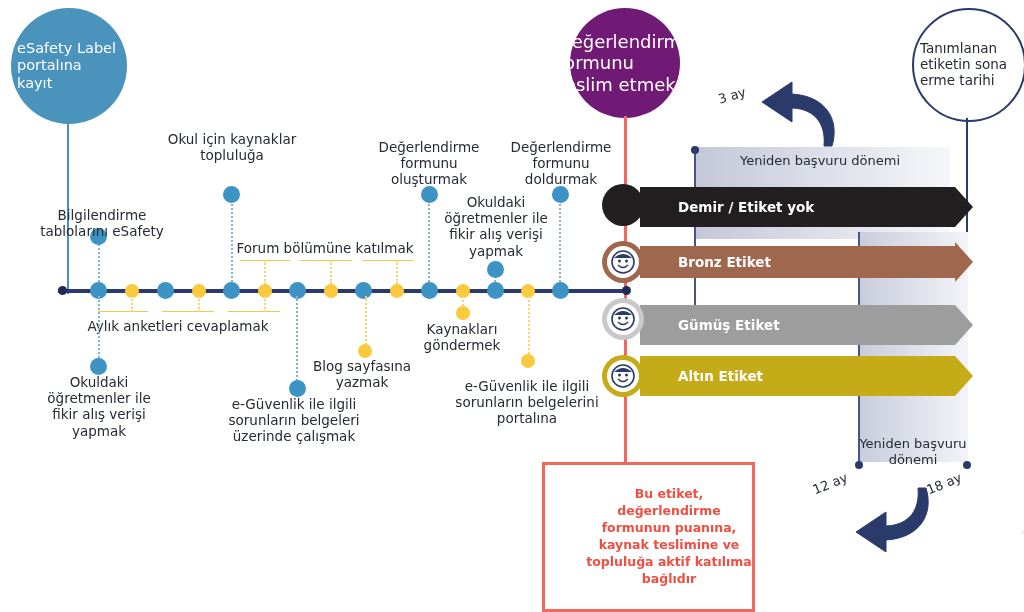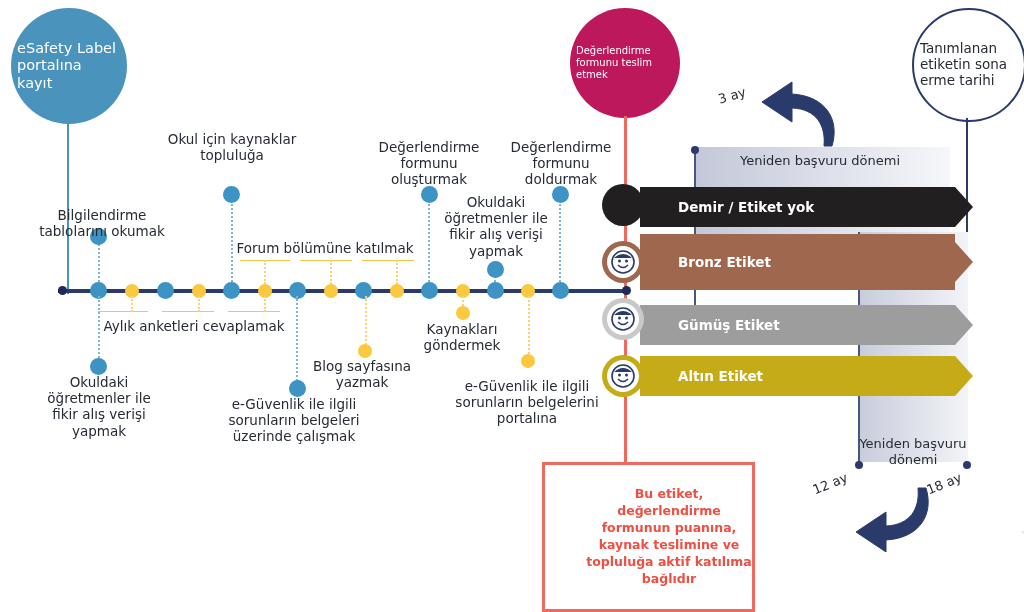--- a/index.html
+++ b/index.html
@@ -11,21 +11,21 @@
   }
   .abs{position:absolute;}
   
   .balloon{border-radius:50%;display:flex;align-items:center;justify-content:center;text-align:left;line-height:1.18;}
   .balloon-text{display:block;padding:0 6px;}
   #balloon-register{
     left:11px;top:8px;width:116px;height:116px;background:#4a93bd;color:#fff;font-size:14.5px;
   }
   #balloon-register-stem{left:67px;top:122px;width:2px;height:172px;background:#4a93bd;}
   #balloon-submit{
-    left:570px;top:8px;width:110px;height:110px;background:#be185d;color:#ffffff;font-size:10px;
+    left:570px;top:8px;width:110px;height:110px;background:#701a75;color:#ffffff;font-size:18px;
   }
   #balloon-submit-stem{left:624px;top:116px;width:2.5px;height:178px;background:#ef6a5c;}
   #balloon-submit-stem2{left:624px;top:294px;width:2.5px;height:172px;background:#ef6a5c;}
   #balloon-expiry{
     left:912px;top:8px;width:110px;height:110px;border:2px solid #2a3b6b;color:#262b33;font-size:13.5px;background:#fff;
   }
   #balloon-expiry-stem{left:966px;top:118px;width:2px;height:350px;background:#2a3b6b;}
 
   
   #timeline-axis{left:58px;top:289px;width:570px;height:4px;background:#2a3b6b;}
@@ -103,21 +103,21 @@
 <div class="node node-blue abs" style="left:355px;top:282px;"></div>
 <div class="node node-yellow abs" style="left:390px;top:284px;"></div>
 <div class="node node-blue abs" style="left:421px;top:282px;"></div>
 <div class="node node-yellow abs" style="left:456px;top:284px;"></div>
 <div class="node node-blue abs" style="left:487px;top:282px;"></div>
 <div class="node node-yellow abs" style="left:521px;top:284px;"></div>
 <div class="node node-blue abs" style="left:552px;top:282px;"></div>
 
 <div class="leader leader-blue abs" style="left:98px;top:236px;height:46px;"></div>
 <div class="node node-blue abs" style="left:90px;top:228px;"></div>
-<div class="lbl abs" style="left:32px;top:207px;width:140px;">Bilgilendirme tablolarını okumak</div>
+<div class="lbl abs" style="left:32px;top:207px;width:140px;">Bilgilendirme tablolarını eSafety</div>
 
 <div class="leader leader-blue abs" style="left:231px;top:195px;height:87px;"></div>
 <div class="node node-blue abs" style="left:223px;top:186px;"></div>
 <div class="lbl abs" style="left:166px;top:131px;width:132px;">Okul için kaynaklar topluluğa</div>
 
 <div class="leader leader-blue abs" style="left:428px;top:195px;height:87px;"></div>
 <div class="node node-blue abs" style="left:421px;top:186px;"></div>
 <div class="lbl abs" style="left:363px;top:139px;width:132px;">Değerlendirme formunu oluşturmak</div>
 
 <div class="leader leader-blue abs" style="left:494px;top:269px;height:13px;"></div>
@@ -135,21 +135,21 @@
 <div class="leader leader-yellow abs" style="left:264px;top:260px;height:24px;"></div>
 <div class="leader leader-yellow abs" style="left:330px;top:260px;height:24px;"></div>
 <div class="leader leader-yellow abs" style="left:396px;top:260px;height:24px;"></div>
 
 <div class="bracket abs" style="left:98px;top:311px;width:50px;"></div>
 <div class="bracket abs" style="left:162px;top:311px;width:52px;"></div>
 <div class="bracket abs" style="left:228px;top:311px;width:52px;"></div>
 <div class="leader leader-yellow abs" style="left:131px;top:296px;height:16px;"></div>
 <div class="leader leader-yellow abs" style="left:198px;top:296px;height:16px;"></div>
 <div class="leader leader-yellow abs" style="left:264px;top:296px;height:16px;"></div>
-<div class="lbl abs" style="left:96px;top:318px;width:196px;">Aylık anketleri cevaplamak</div>
+<div class="lbl abs" style="left:80px;top:318px;width:196px;">Aylık anketleri cevaplamak</div>
 
 <div class="leader leader-blue abs" style="left:98px;top:296px;height:66px;"></div>
 <div class="node node-blue abs" style="left:90px;top:358px;"></div>
 <div class="lbl abs" style="left:34px;top:374px;width:130px;">Okuldaki öğretmenler ile fikir alış verişi yapmak</div>
 
 <div class="leader leader-blue abs" style="left:296px;top:296px;height:88px;"></div>
 <div class="node node-blue abs" style="left:289px;top:380px;"></div>
 <div class="lbl abs" style="left:216px;top:396px;width:156px;">e-Güvenlik ile ilgili sorunların belgeleri üzerinde çalışmak</div>
 
 <div class="leader leader-yellow abs" style="left:365px;top:296px;height:52px;"></div>
@@ -177,21 +177,21 @@
 
 <div class="arrowbar" style="left:640px;top:185px;height:44px;">
   <div class="body" style="background:#221f20;width:315px;height:40px;">
     <span class="txt">Demir / Etiket yok</span>
   </div>
   <div class="tip" style="border-left:18px solid #221f20;"></div>
 </div>
 <div class="badge abs" style="left:602px;top:184px;width:42px;height:42px;background:#221f20;"></div>
 
 <div class="arrowbar" style="left:640px;top:242px;height:40px;">
-  <div class="body" style="background:#a0674f;width:315px;height:56px;">
+  <div class="body" style="background:#a0674f;width:315px;height:32px;">
     <span class="txt">Bronz Etiket</span>
   </div>
   <div class="tip" style="border-left:18px solid #a0674f;"></div>
 </div>
 <div class="badge abs" style="left:602px;top:241px;width:42px;height:42px;background:#a0674f;">
   <div class="badge-inner" style="width:32px;height:32px;">
     <svg width="26" height="26" viewBox="0 0 26 26">
       <circle cx="13" cy="13" r="11" fill="none" stroke="#2a3b6b" stroke-width="1.6"></circle>
       <path d="M4 9 Q13 1 22 9" fill="#2a3b6b"></path>
       <circle cx="9.5" cy="12" r="1.5" fill="#2a3b6b"></circle>

